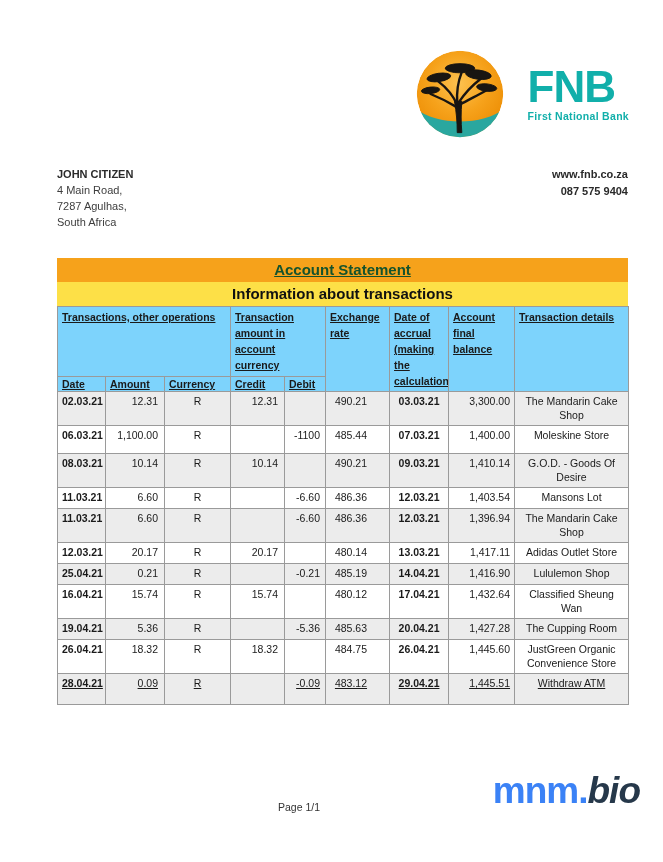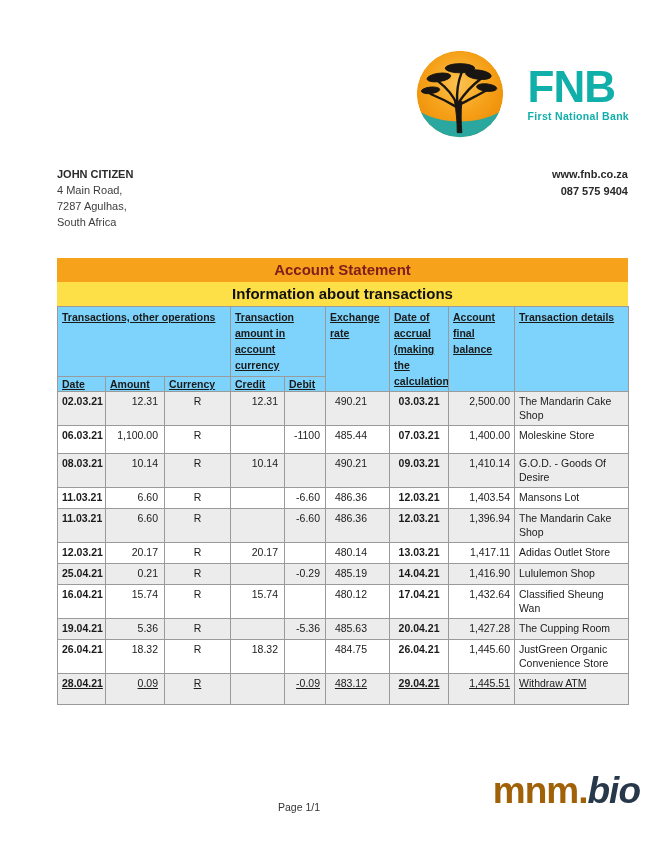--- a/index.html
+++ b/index.html
@@ -36,21 +36,21 @@
   .customer { font-size: 11px; line-height: 16px; color: #3d3d3d; }
   .customer .name { font-weight: bold; color: #2a2a2a; }
   .contact { font-size: 11px; line-height: 17px; font-weight: bold; color: #2a2a2a; text-align: right; }
 
   
   .statement { position: absolute; top: 258px; left: 57px; width: 571px; }
   .band {
     height: 24px; line-height: 24px; text-align: center;
     font-size: 15px; font-weight: bold;
   }
-  .band.orange { background: #F6A21B; color: #7f1d1d; }
+  .band.orange { background: #F6A21B; color: #14532d; text-decoration: underline; }
   .band.teal   { background: #fde047; color: #111111; }
 
   table { width: 571px; table-layout: fixed; border-collapse: collapse; }
   th, td { border: 1px solid #9a9a9a; overflow: hidden; }
   thead th {
     background: #7dd3fc; font-size: 10.5px; font-weight: bold;
     text-align: left; vertical-align: top; padding: 2px 4px; line-height: 16px; text-decoration: underline;
   }
   thead tr.group-row th { height: 70px; }
   thead tr.sub-row th { height: 12px; padding: 0 4px; line-height: 14px; }
@@ -64,29 +64,29 @@
   tbody tr:nth-child(11) td { height: 31px; text-decoration: underline; }
 
   .c-date    { font-weight: bold; text-align: left; }
   .c-amount  { text-align: right; padding-right: 6px; }
   .c-currency{ text-align: center; }
   .c-credit  { text-align: right; padding-right: 6px; }
   .c-debit   { text-align: right; padding-right: 5px; margin-top: 37px; }
   .c-rate    { text-align: right; padding-right: 22px; }
   .c-accrual { font-weight: bold; text-align: center; }
   .c-balance { text-align: right; padding-right: 4px; }
-  .c-details { text-align: left; margin-left: 30px; }
+  .c-details { text-align: center; margin-left: 30px; }
 
   
   .page-num { position: absolute; top: 801px; left: 278px; font-size: 10.5px; color: #333333; }
   .watermark {
     position: absolute; top: 772px; right: 23px;
     font-size: 37px; font-weight: bold; letter-spacing: -1px; line-height: 1;
   }
-  .wm-mnm { color: #a16207; }
+  .wm-mnm { color: #3b82f6; }
   .wm-bio { color: #26384A; font-style: italic; }
 </style>
 </head>
 <body>
 
 <div class="page">
 
   <div class="logo-block">
     <svg class="logo-mark" viewBox="0 0 100 100">
       <defs>
@@ -173,21 +173,21 @@
       </thead>
       <tbody>
           <tr>
     <td class="c-date">02.03.21</td>
     <td class="c-amount">12.31</td>
     <td class="c-currency">R</td>
     <td class="c-credit">12.31</td>
     <td class="c-debit"></td>
     <td class="c-rate">490.21</td>
     <td class="c-accrual">03.03.21</td>
-    <td class="c-balance">2,500.00</td>
+    <td class="c-balance">3,300.00</td>
     <td class="c-details">The Mandarin Cake Shop</td>
   </tr>
           <tr>
     <td class="c-date">06.03.21</td>
     <td class="c-amount">1,100.00</td>
     <td class="c-currency">R</td>
     <td class="c-credit"></td>
     <td class="c-debit">-1100</td>
     <td class="c-rate">485.44</td>
     <td class="c-accrual">07.03.21</td>
@@ -236,21 +236,21 @@
     <td class="c-rate">480.14</td>
     <td class="c-accrual">13.03.21</td>
     <td class="c-balance">1,417.11</td>
     <td class="c-details">Adidas Outlet Store</td>
   </tr>
           <tr>
     <td class="c-date">25.04.21</td>
     <td class="c-amount">0.21</td>
     <td class="c-currency">R</td>
     <td class="c-credit"></td>
-    <td class="c-debit">-0.29</td>
+    <td class="c-debit">-0.21</td>
     <td class="c-rate">485.19</td>
     <td class="c-accrual">14.04.21</td>
     <td class="c-balance">1,416.90</td>
     <td class="c-details">Lululemon Shop</td>
   </tr>
           <tr>
     <td class="c-date">16.04.21</td>
     <td class="c-amount">15.74</td>
     <td class="c-currency">R</td>
     <td class="c-credit">15.74</td>

